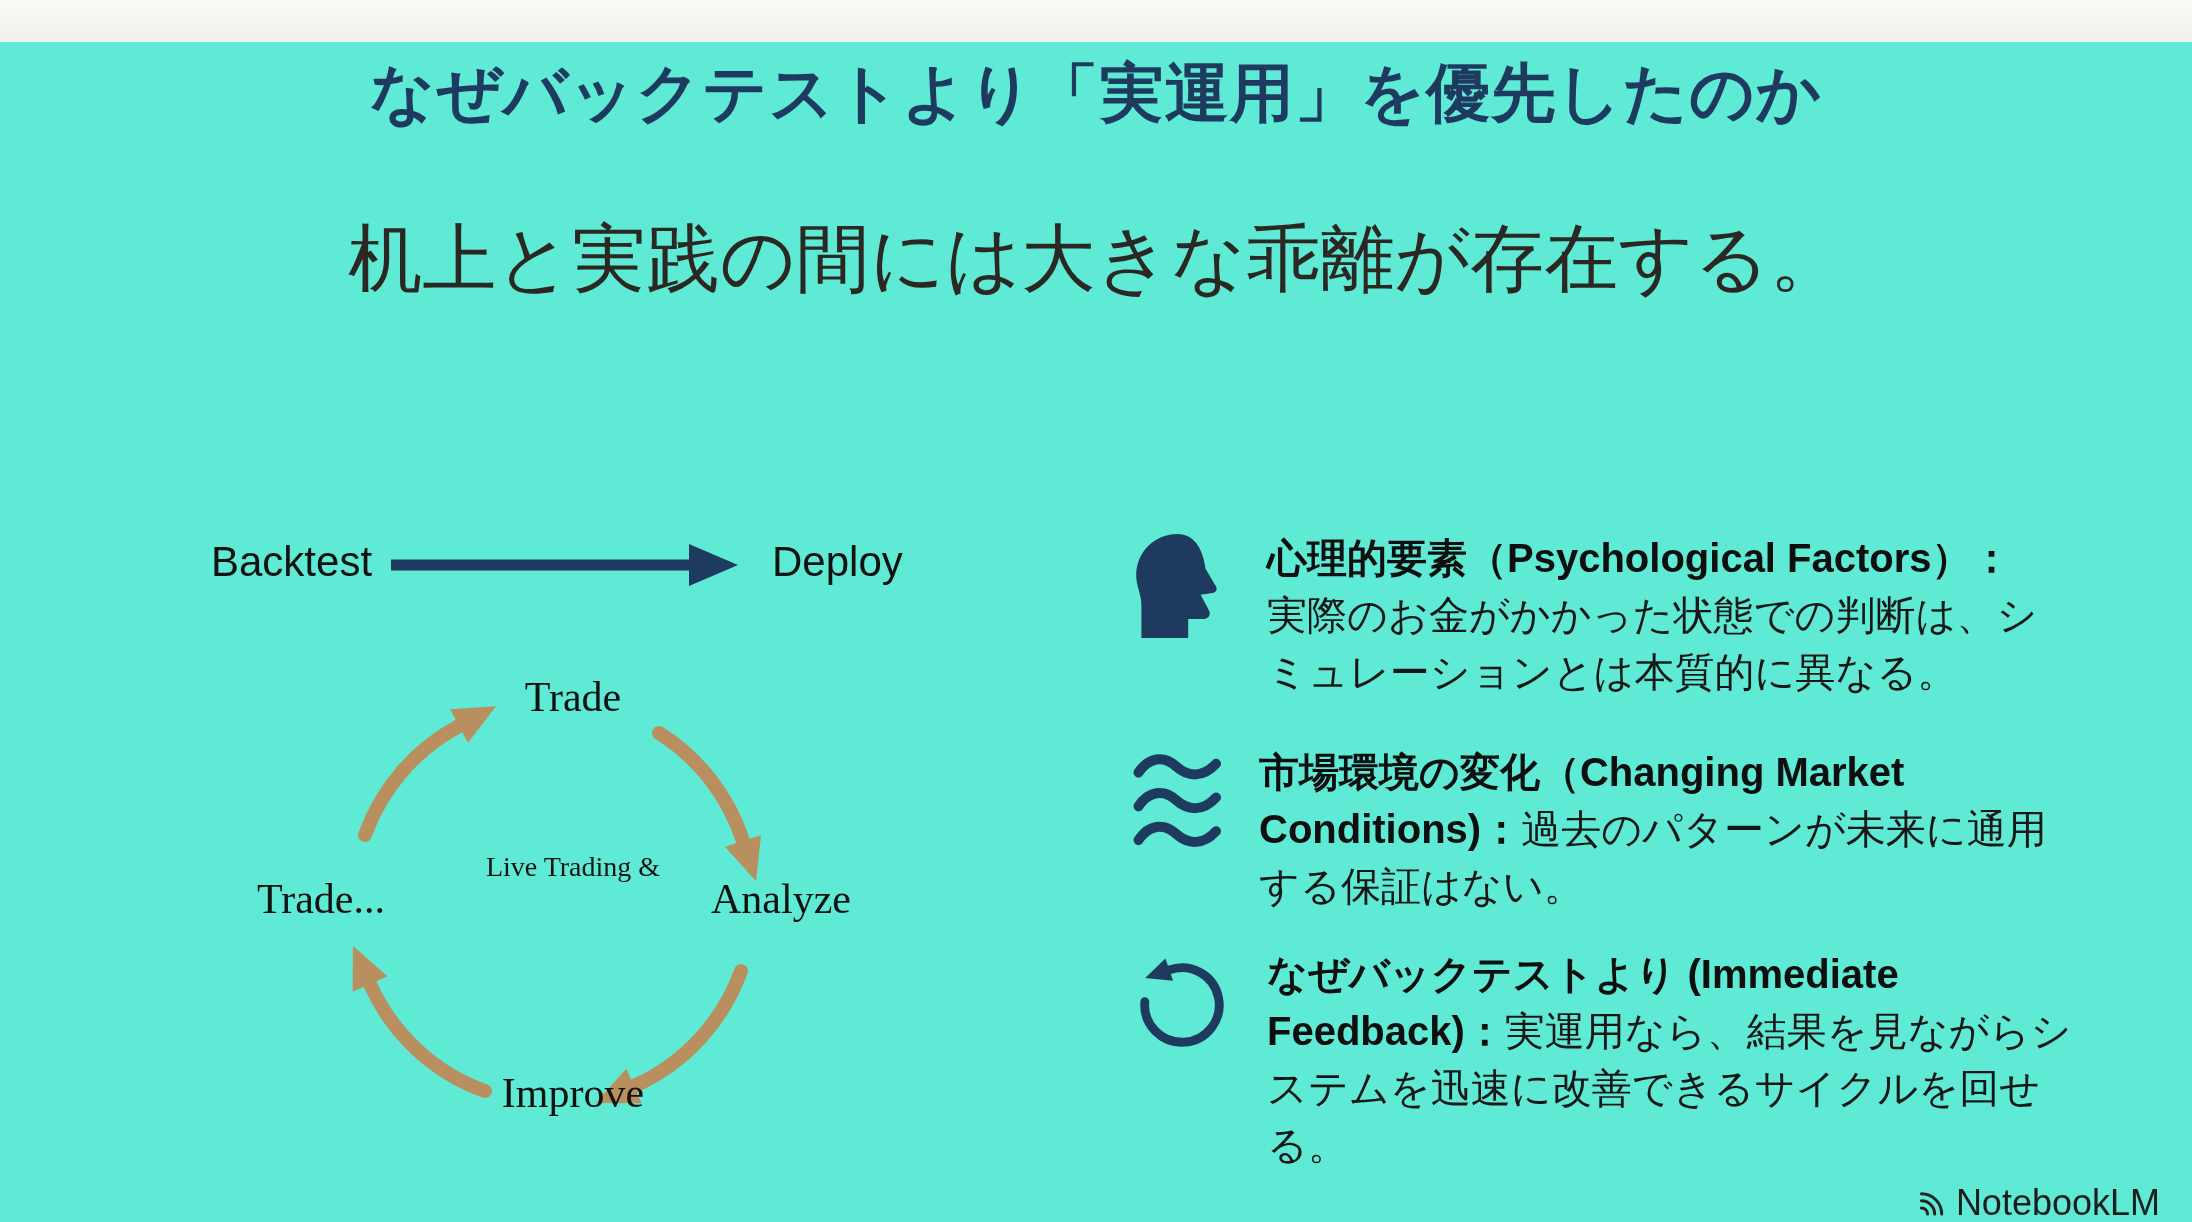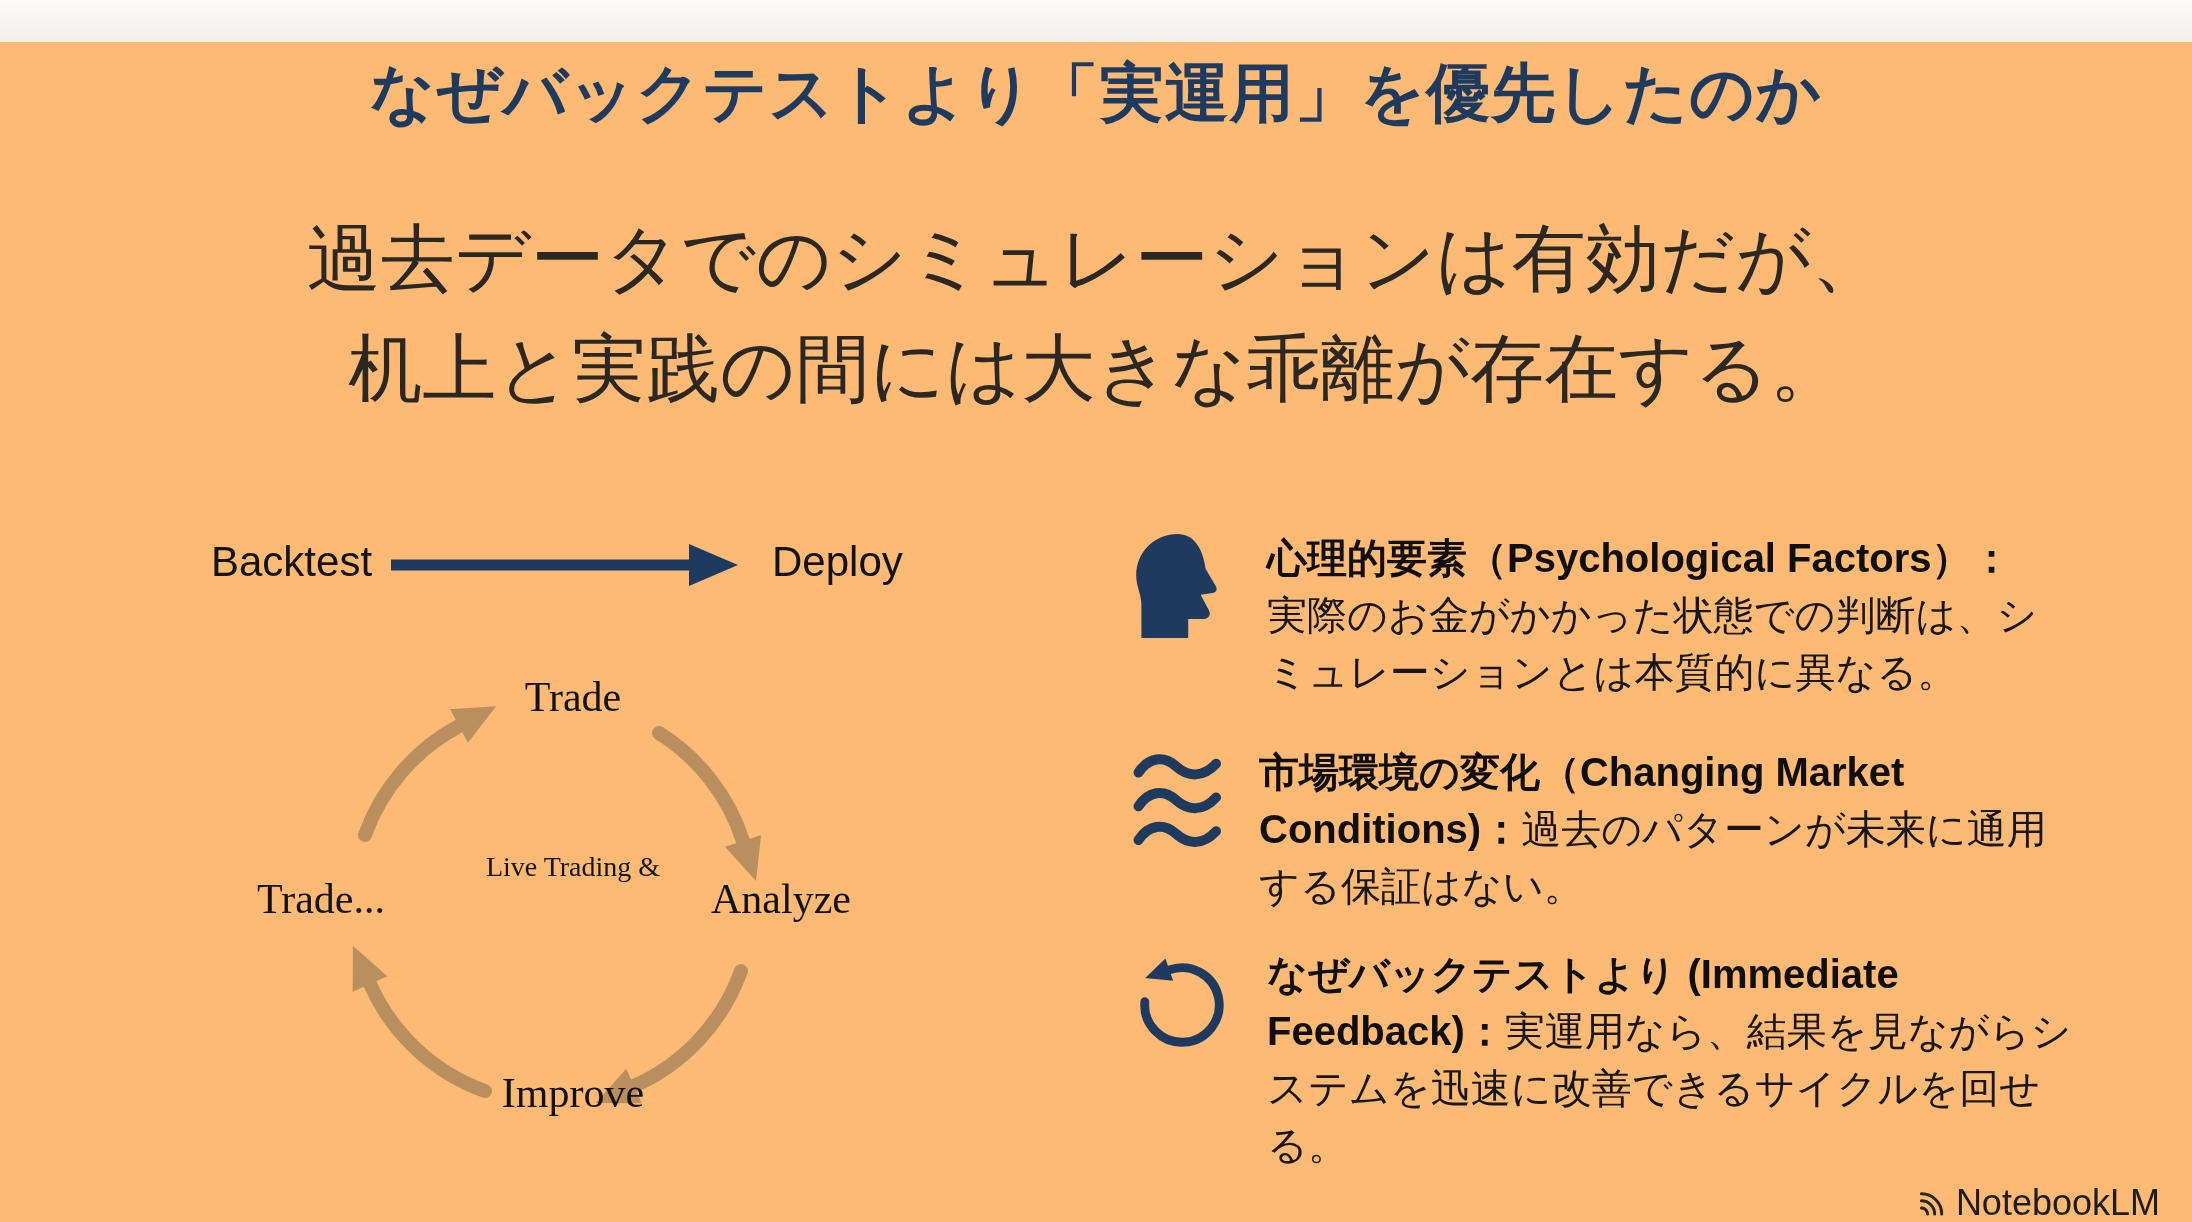--- a/index.html
+++ b/index.html
@@ -1,19 +1,19 @@
 <!DOCTYPE html>
 <html><head>
 <meta charset="utf-8">
 <style>
   html,body{margin:0;padding:0;background:#dddbd6;}
   .slide{
     position:relative;
     width:2192px;height:1222px;
-    background:#fdba74;
+    background:#5eead4;
     overflow:hidden;
     font-family:"Liberation Sans","DejaVu Sans",sans-serif;
     color:#161616;
   }
   .top-strip{
     position:absolute;top:0;left:0;width:100%;height:42px;
     background:linear-gradient(#fbfbf9,#f1efeb);
   }
   .title{
     position:absolute;top:50px;left:0;width:100%;margin:0;
@@ -65,21 +65,20 @@
 </head>
 <body>
 
 <div class="slide">
 
   <div class="top-strip"></div>
 
   <h1 class="title">なぜバックテストより「実運用」を優先したのか</h1>
 
   <div class="statement">
-    <div>過去データでのシミュレーションは有効だが、</div>
     <div>机上と実践の間には大きな乖離が存在する。</div>
   </div>
 
   <span class="flow-label from">Backtest</span>
   <svg class="flow-arrow" width="352" height="48" viewBox="0 0 352 48">
     <line x1="3" y1="24" x2="303" y2="24" stroke="#1e3a5e" stroke-width="11"></line>
     <polygon points="301,3 350,24 301,45" fill="#1e3a5e"></polygon>
   </svg>
   <span class="flow-label to">Deploy</span>
 

